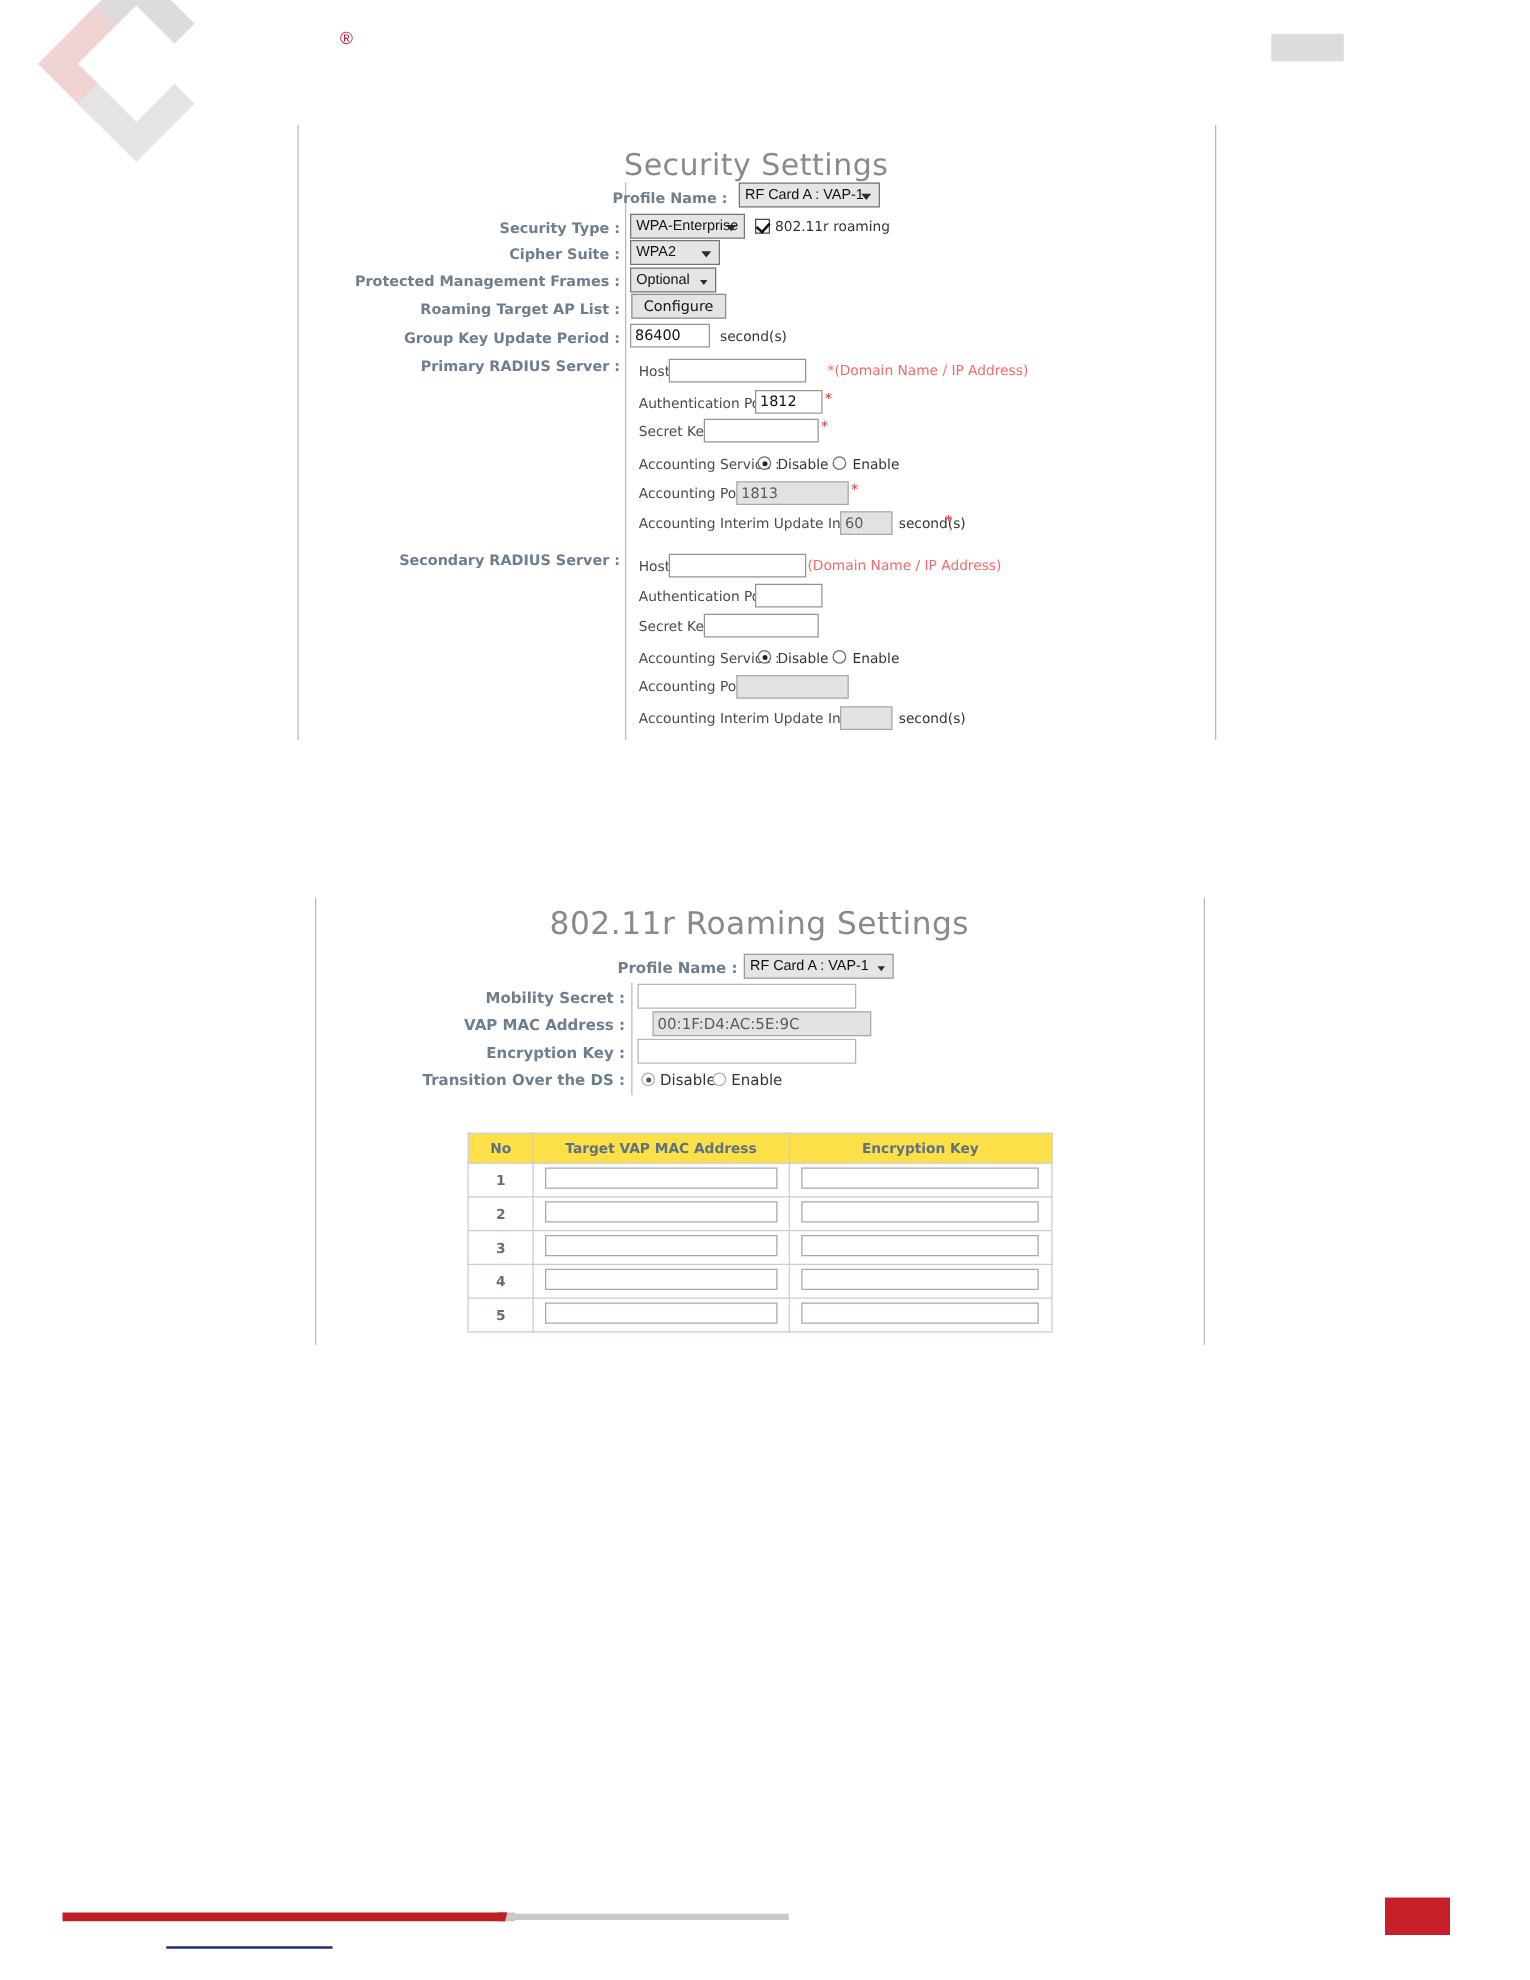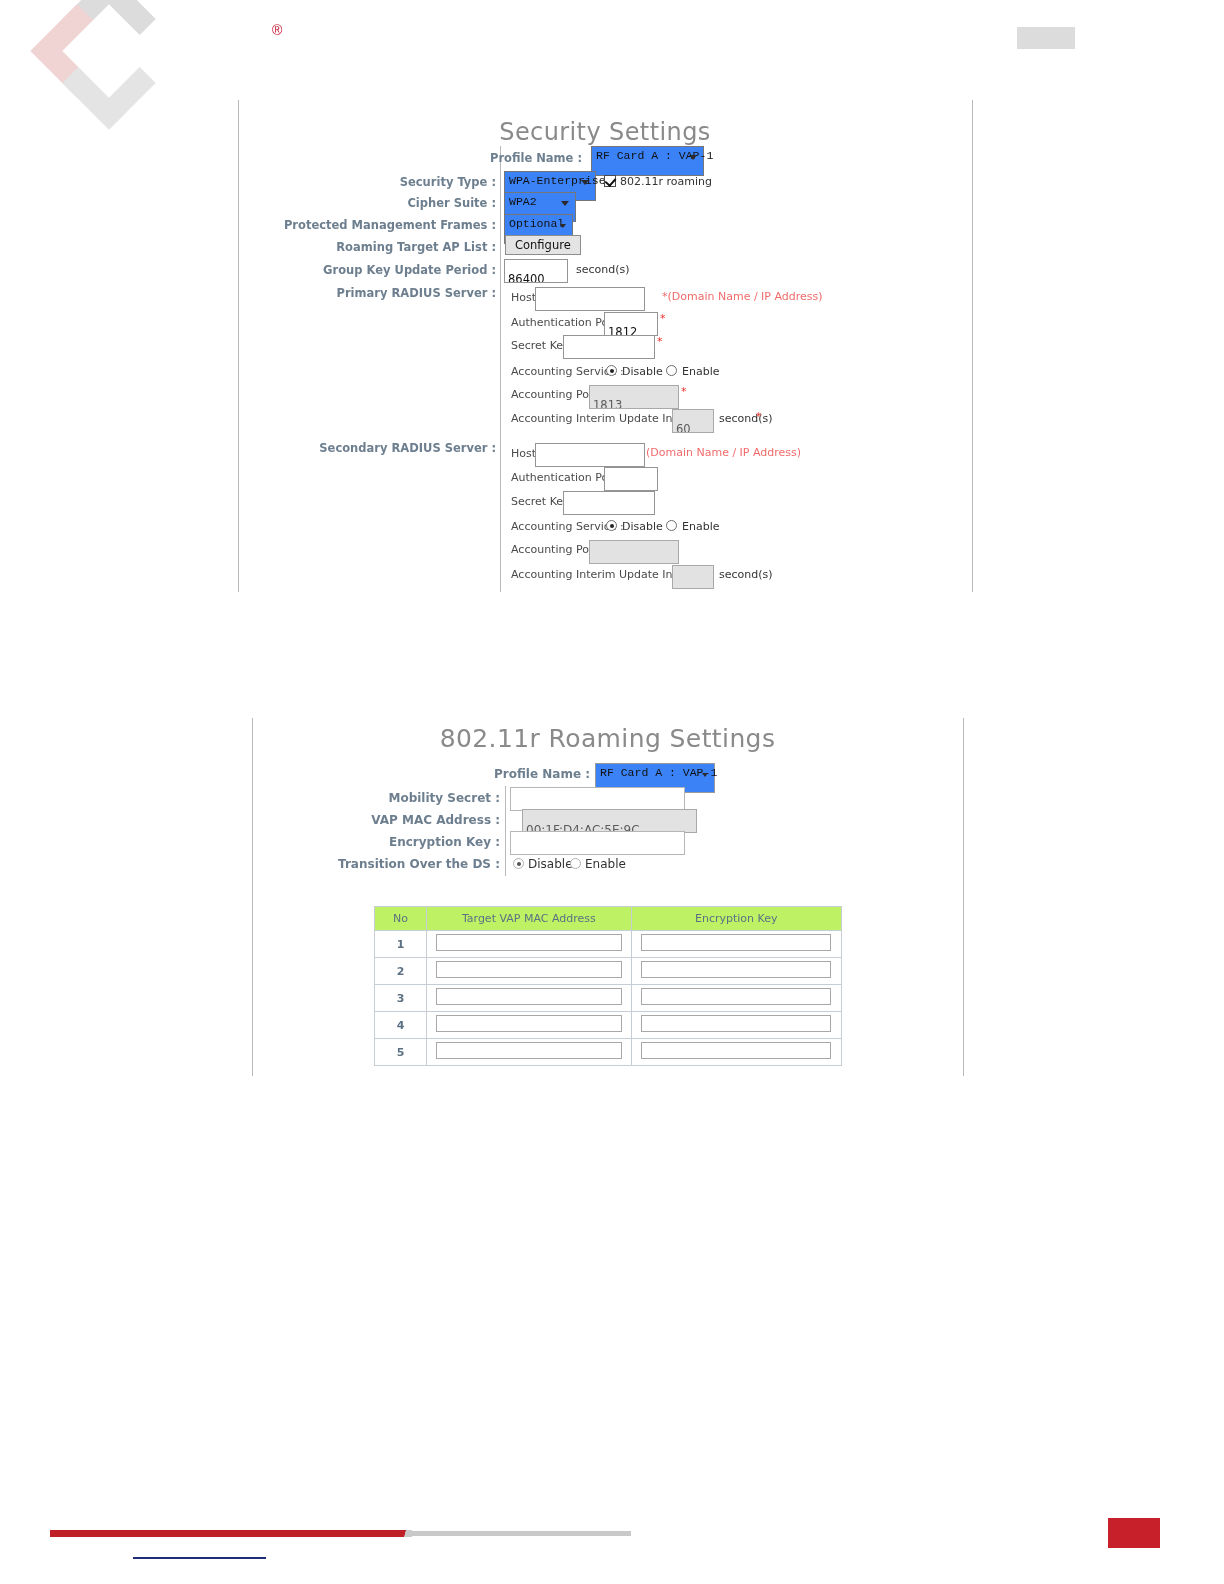--- a/index.html
+++ b/index.html
@@ -77,30 +77,30 @@
   }
   .hint {
     font-family: "DejaVu Sans", sans-serif;
     font-size: 11px; color: #f26a6a; white-space: nowrap;
   }
 
   .tb {
     font-family: "DejaVu Sans", sans-serif;
     font-size: 11.5px; color: #111;
     border: 1px solid #949494; background: #ffffff;
-    height: 19px; padding: 11px 3px; line-height: 17px;
+    height: 19px; padding: 0 3px; line-height: 17px;
     display: inline-block; overflow: hidden; white-space: nowrap;
   }
   .tb.ro { background: #e2e2e2; color: #5b5b5b; border-color: #a9a9a9; }
 
   .sel {
-    font-family: Liberation Mono, monospace;
+    font-family: Liberation Sans, sans-serif;
     font-size: 11.5px; color: #111;
-    border: 1px solid #767676; background: #3b82f6;
-    height: 30px; line-height: 18px; padding: 0 20px 0 4px;
+    border: 1px solid #767676; background: #e5e5e5;
+    height: 20px; line-height: 18px; padding: 0 20px 0 4px;
     display: inline-block; position: relative; white-space: nowrap;
   }
   .sel::after {
     content: ""; position: absolute; right: 6px; top: 8px;
     border-left: 4px solid transparent; border-right: 4px solid transparent;
     border-top: 5px solid #2b2b2b;
   }
   .sel.thin::after {
     border-left-width: 3px; border-right-width: 3px; border-top-width: 4px;
     top: 9px;
@@ -145,22 +145,22 @@
   #sec-roaming .panel-title { left: 0; top: 6px; width: 711px; font-size: 25px; }
 
   
   .rtable {
     position: absolute; left: 122px; top: 188px;
     width: 468px; border-collapse: collapse;
     font-family: "DejaVu Sans", sans-serif;
   }
   .rtable th {
     border: 1px solid #c6cdd4;
-    font-size: 11px; font-weight: normal; color: #5c7183;
-    height: 24px; background: #bef264;
+    font-size: 11px; font-weight: bold; color: #5c7183;
+    height: 24px; background: #fde047;
   }
   .rtable td {
     border: 1px solid #c6cdd4;
     height: 27px; background: #ffffff; text-align: center;
   }
   .rtable td.no {
     font-size: 11px; font-weight: bold; color: #5c7183; width: 52px;
   }
   .rtable td.cell-mac { width: 204px; }
   .rtable td.cell-key { width: 210px; }

